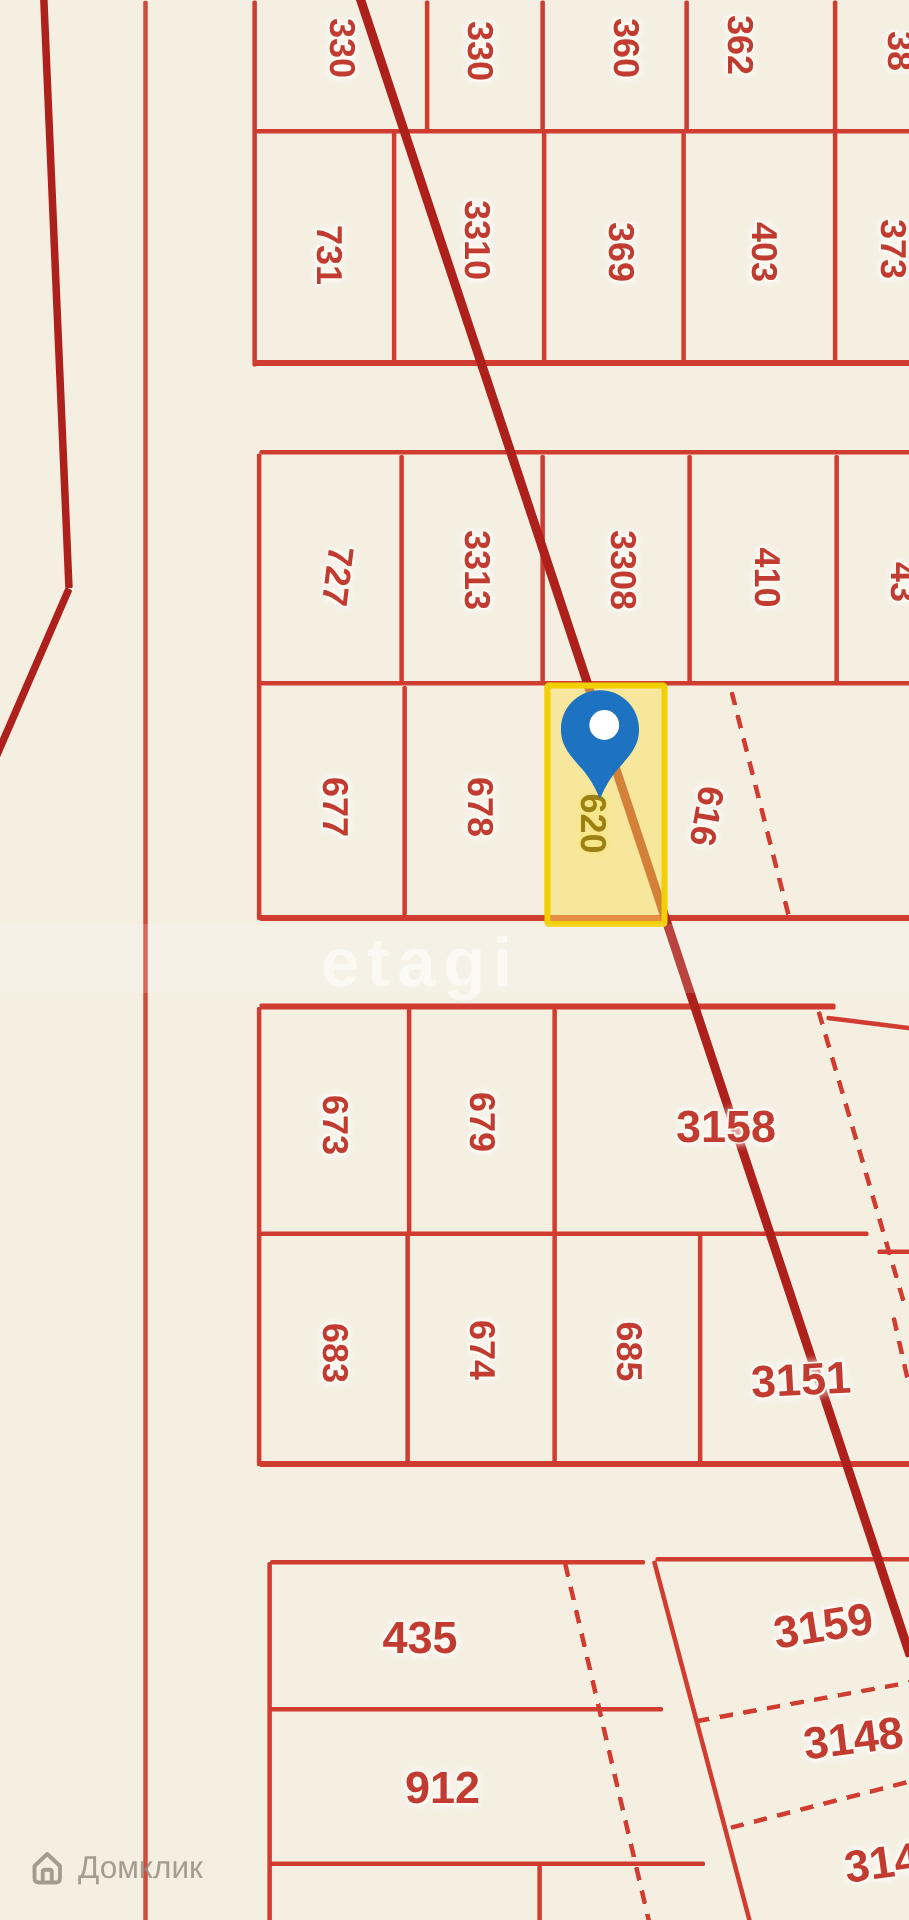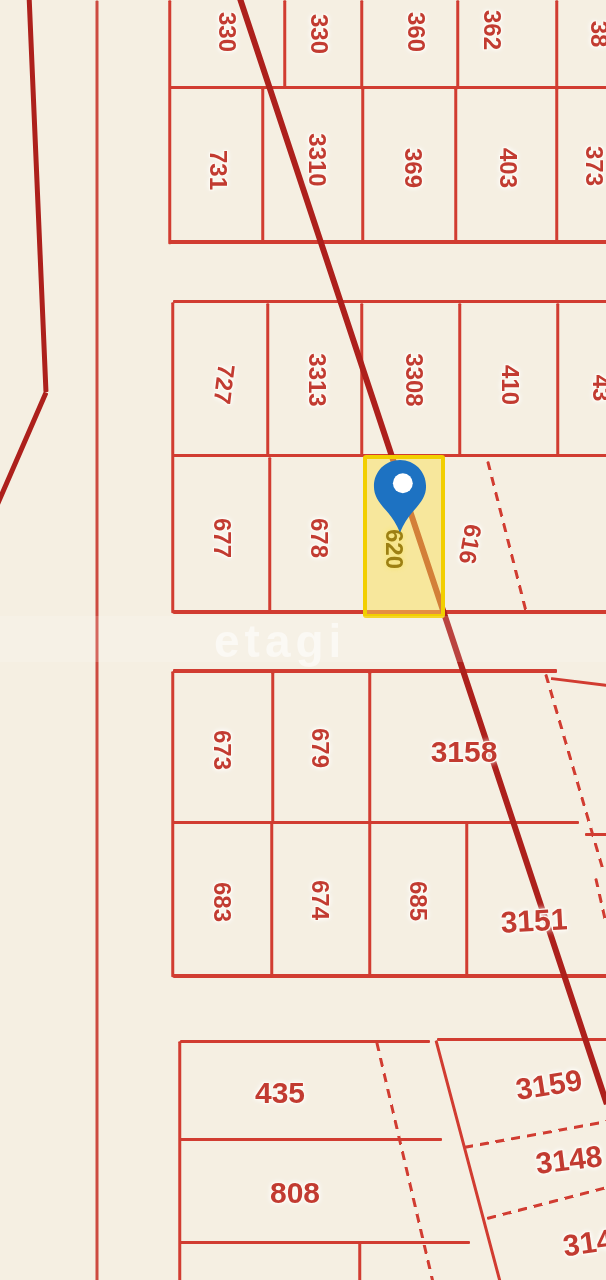--- a/index.html
+++ b/index.html
@@ -118,33 +118,39 @@
     <div class="plot-label" style="left: 224px; top: 384px; font-size: 24px; transform: translate(-50%, -50%) rotate(97deg);">727</div>
     <div class="plot-label" style="left: 317px; top: 380px; font-size: 24px; transform: translate(-50%, -50%) rotate(90deg);">3313</div>
     <div class="plot-label" style="left: 414px; top: 380px; font-size: 24px; transform: translate(-50%, -50%) rotate(90deg);">3308</div>
     <div class="plot-label" style="left: 510px; top: 385px; font-size: 24px; transform: translate(-50%, -50%) rotate(90deg);">410</div>
     <div class="plot-label" style="left: 601px; top: 388px; font-size: 24px; transform: translate(-50%, -50%) rotate(90deg);">43</div>
     <div class="plot-label" style="left: 222px; top: 538px; font-size: 24px; transform: translate(-50%, -50%) rotate(90deg);">677</div>
     <div class="plot-label" style="left: 319px; top: 538px; font-size: 24px; transform: translate(-50%, -50%) rotate(90deg);">678</div>
     <div class="plot-label" style="left: 470px; top: 544px; font-size: 24px; transform: translate(-50%, -50%) rotate(100deg);">616</div>
     <div class="plot-label" style="left: 222px; top: 750px; font-size: 24px; transform: translate(-50%, -50%) rotate(90deg);">673</div>
     <div class="plot-label" style="left: 320px; top: 748px; font-size: 24px; transform: translate(-50%, -50%) rotate(90deg);">679</div>
-    <div class="plot-label" style="left: 464px; top: 752px; font-size: 30px; transform: translate(-50%, -50%) rotate(0deg);">3158</div>
+    <div class="plot-label" style="left: 484px; top: 752px; font-size: 30px; transform: translate(-50%, -50%) rotate(0deg);">3158</div>
     <div class="plot-label" style="left: 222px; top: 902px; font-size: 24px; transform: translate(-50%, -50%) rotate(90deg);">683</div>
     <div class="plot-label" style="left: 320px; top: 900px; font-size: 24px; transform: translate(-50%, -50%) rotate(90deg);">674</div>
     <div class="plot-label" style="left: 418px; top: 901px; font-size: 24px; transform: translate(-50%, -50%) rotate(90deg);">685</div>
     <div class="plot-label" style="left: 534px; top: 921px; font-size: 30px; transform: translate(-50%, -50%) rotate(-3deg);">3151</div>
     <div class="plot-label" style="left: 280px; top: 1093px; font-size: 30px; transform: translate(-50%, -50%) rotate(0deg);">435</div>
-    <div class="plot-label" style="left: 295px; top: 1193px; font-size: 30px; transform: translate(-50%, -50%) rotate(0deg);">808</div>
+    <div class="plot-label" style="left: 295px; top: 1193px; font-size: 30px; transform: translate(-50%, -50%) rotate(0deg);">912</div>
     <div class="plot-label" style="left: 549px; top: 1085px; font-size: 30px; transform: translate(-50%, -50%) rotate(-9deg);">3159</div>
     <div class="plot-label" style="left: 569px; top: 1160px; font-size: 30px; transform: translate(-50%, -50%) rotate(-7deg);">3148</div>
     <div class="plot-label" style="left: 588px; top: 1243px; font-size: 30px; transform: translate(-50%, -50%) rotate(-8deg);">314</div>
     <div id="selected-parcel" style="left: 363px; top: 455px; width: 82px; height: 163px; border-color: rgb(242, 207, 0); background: rgba(250, 224, 85, 0.5);"></div>
     <div class="plot-label selected" style="left: 394px; top: 549px; font-size: 24px; transform: translate(-50%, -50%) rotate(90deg);">620</div>
     <svg id="map-pin" viewBox="0 0 57 82" xmlns="http://www.w3.org/2000/svg" style="left: 373px; top: 459px; width: 54px; height: 78px;">
     <path d="M28.5 1 C13 1 1 13.2 1 28.7 C1 39.5 6.6 46.2 15.9 56.5 C20.3 61.6 24.7 68.5 28.5 77.5 C32.3 68.5 36.7 61.6 41.1 56.5 C50.4 46.2 56 39.5 56 28.7 C56 13.2 44 1 28.5 1 Z" fill="#1d72c2"></path>
     <circle cx="31.5" cy="25.5" r="10.5" fill="#ffffff"></circle>
   </svg>
     <div id="watermark-band" style="top:616px;height:46px;"></div>
   <div id="watermark-center" style="left:214px;top:614px;">etagi</div>
 
+  <div id="brand-watermark" style="left:18px;top:1232px;">
+    <svg width="27" height="27" viewBox="0 0 27 27">
+      <path d="M5 12 L13.5 4 L22 12 L22 20 Q22 23 19 23 L8 23 Q5 23 5 20 Z M10.5 23 L10.5 16 Q10.5 14.5 12 14.5 L15 14.5 Q16.5 14.5 16.5 16 L16.5 23" fill="none" stroke="rgba(148,142,131,0.85)" stroke-width="2.6" stroke-linejoin="round" stroke-linecap="round"></path>
+    </svg>
+    <span>Домклик</span>
+  </div>
 
 </div>
 
 </body></html>

